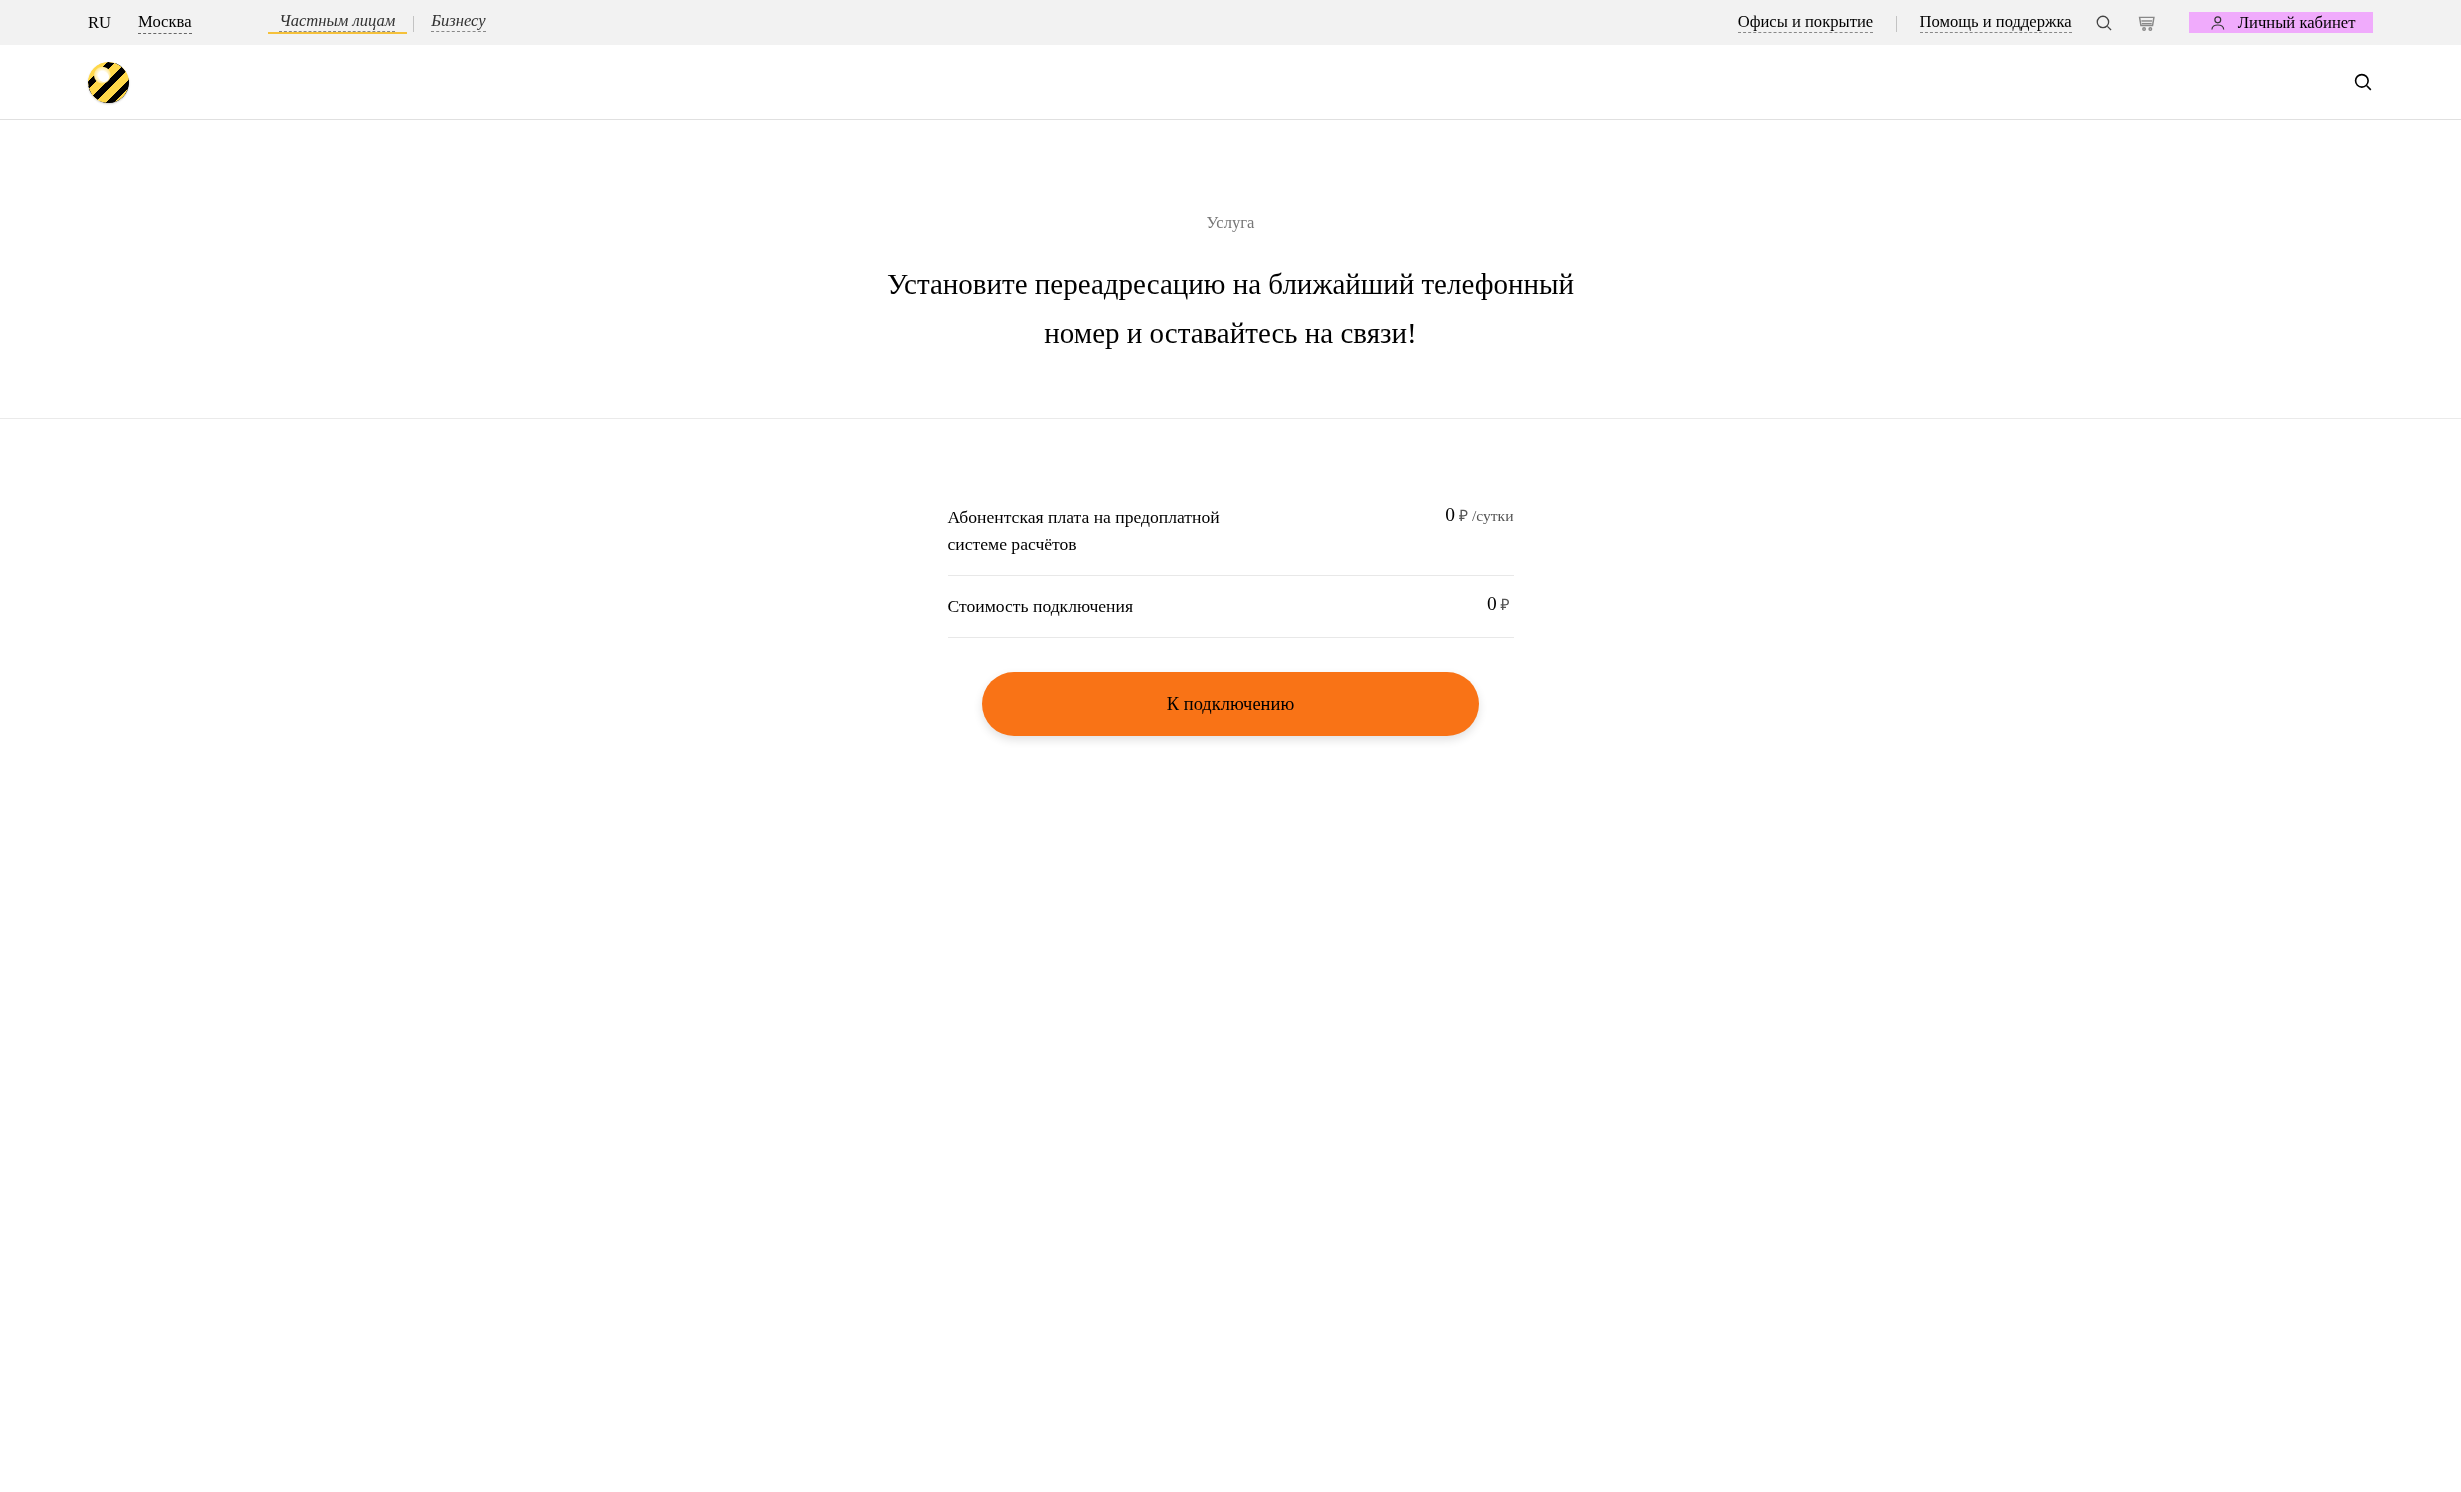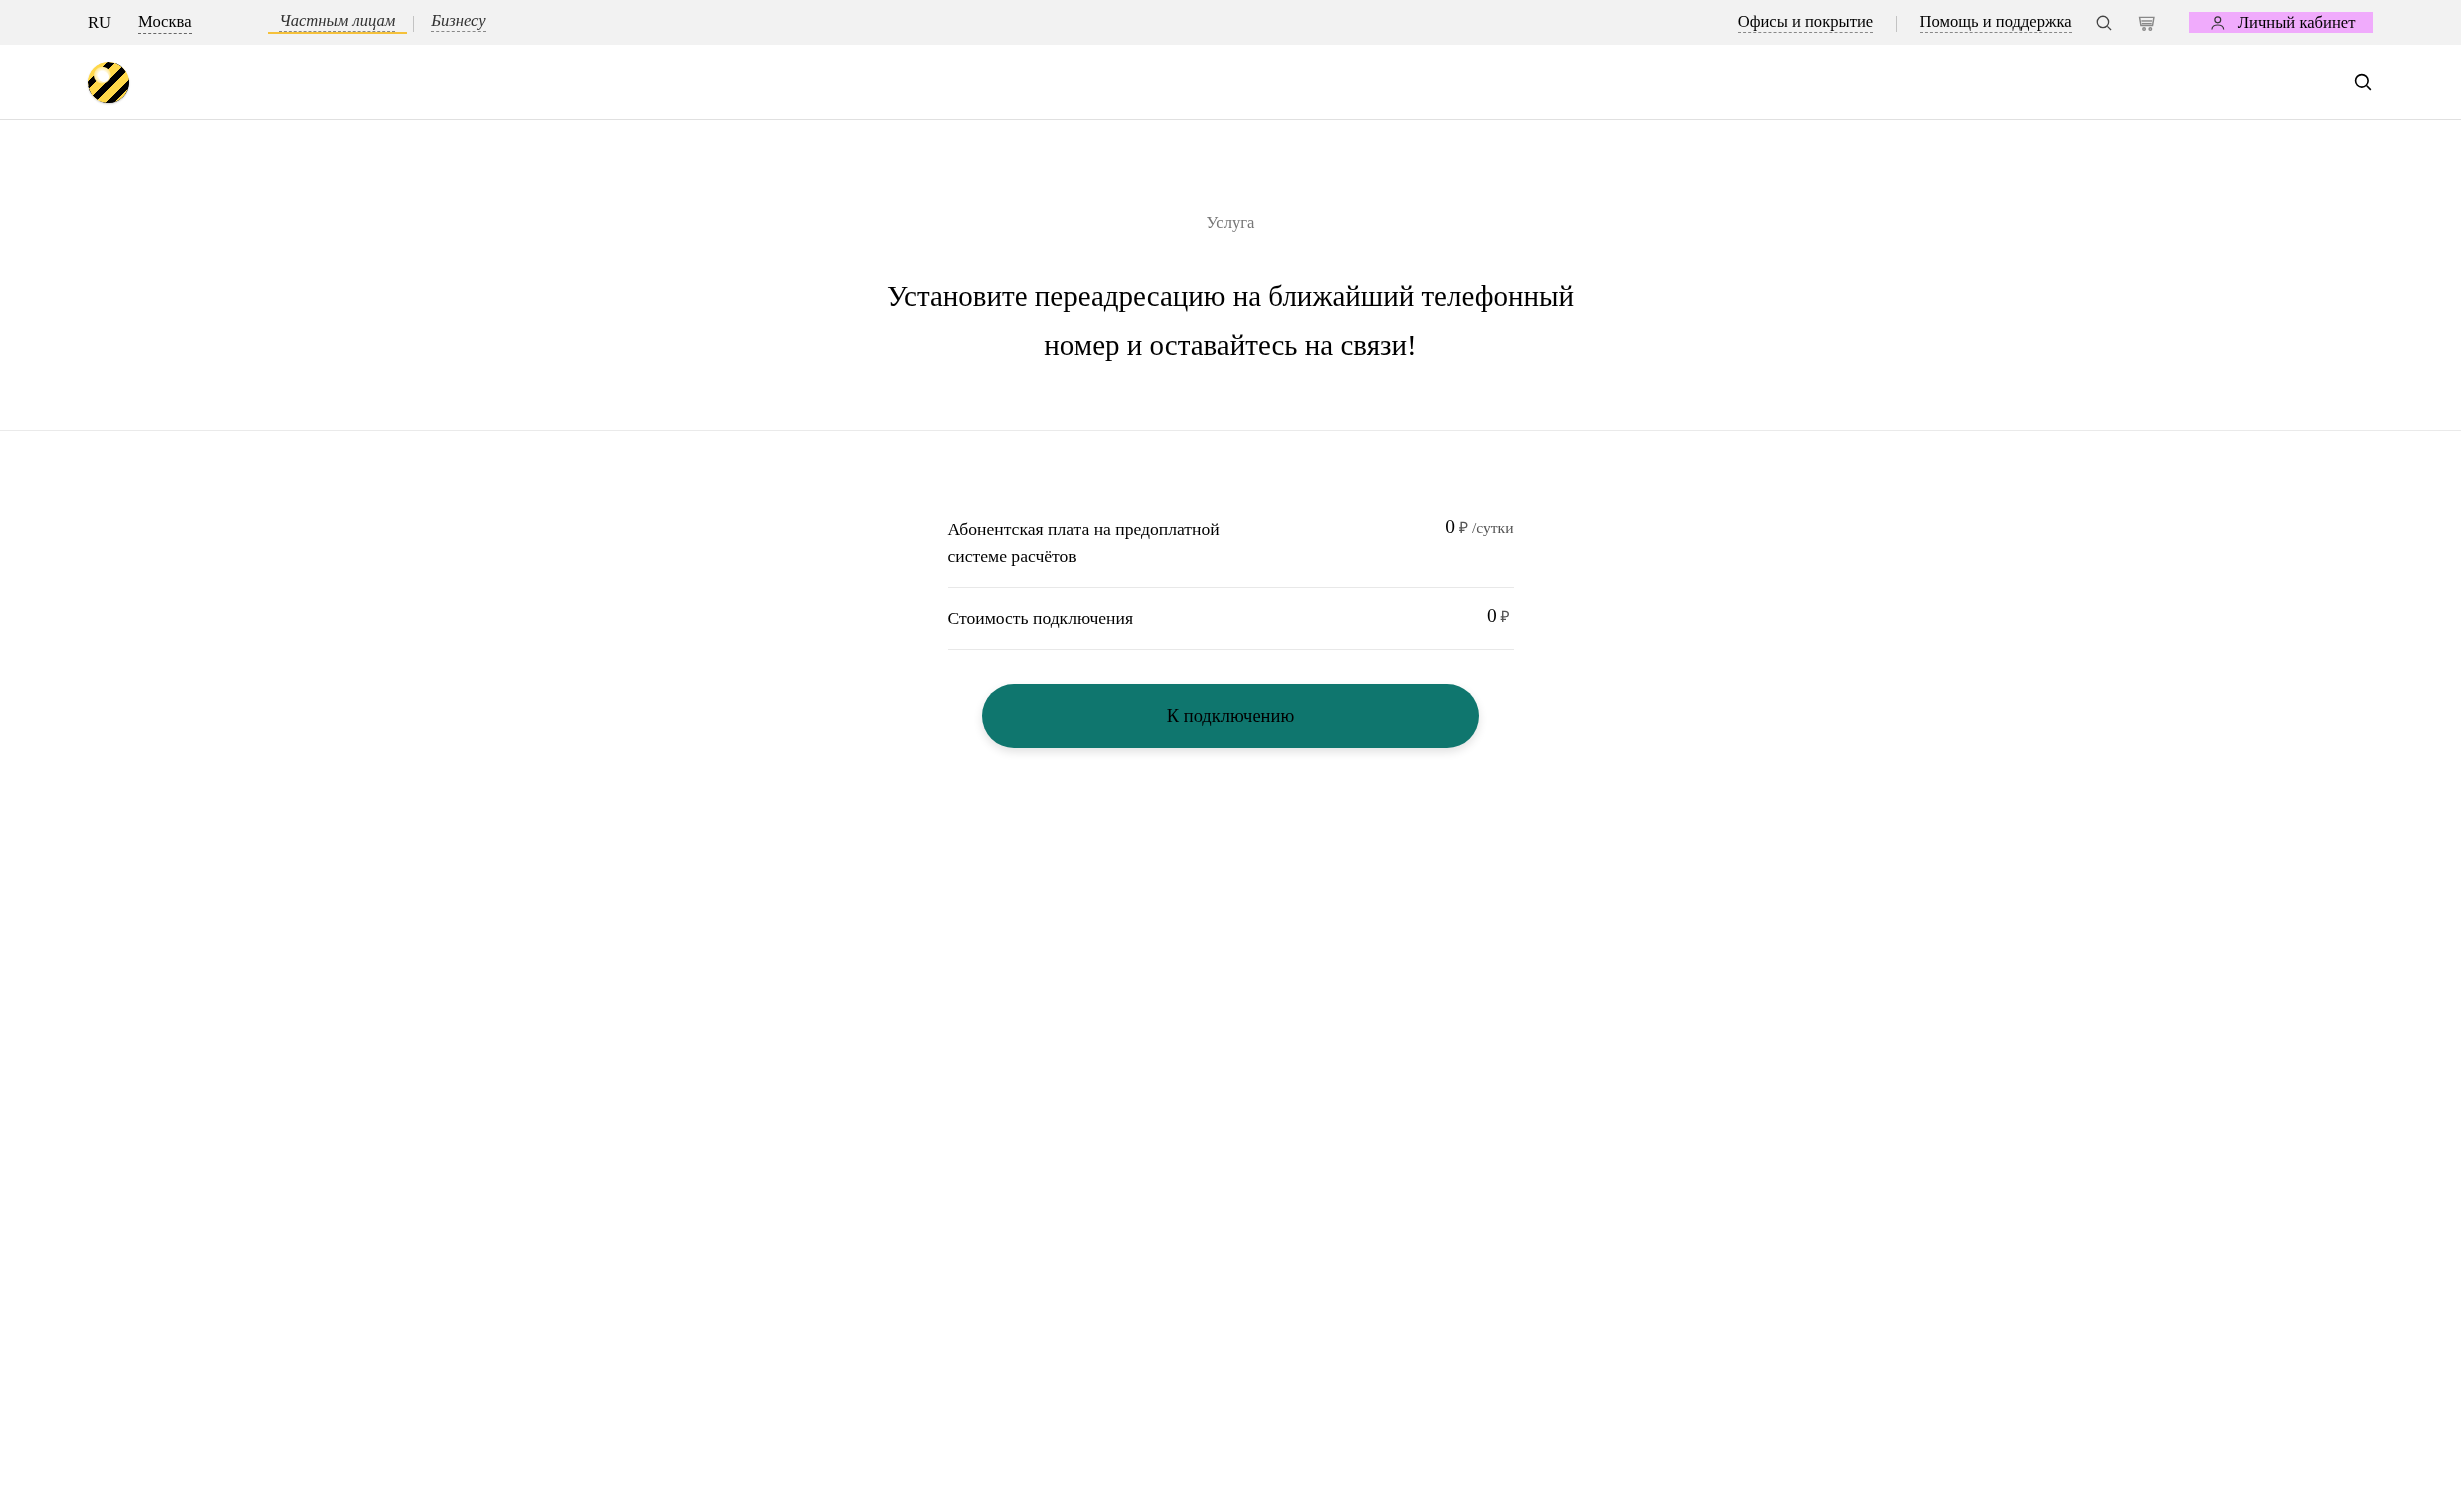--- a/index.html
+++ b/index.html
@@ -91,21 +91,21 @@
   .nav-link.active { color: #d89b00; }
   .nav-spacer { flex: 1; }
   .nav-search { cursor: pointer; color: #000; display:flex; align-items:center; }
 
   
   .hero {
     text-align: center;
     padding: 93px 19.5px 59px;
     border-bottom: 1px solid #eaeaea;
   }
-  .hero-eyebrow { color: #777; font-size: 16.6px; margin-bottom: 39px; }
+  .hero-eyebrow { color: #777; font-size: 16.6px; margin-bottom: 27px; }
   .hero-title { font-size: 49px; font-weight: 400; margin-bottom: 43px; letter-spacing: 0.3px; }
   .hero-subtitle { font-size: 29px; max-width: 741px; margin: 0 auto; line-height: 1.7; }
 
   
   .info-block { max-width: 605px; margin: 68px auto 0; padding: 0 19.5px; }
   .info-row {
     display: flex;
     justify-content: space-between;
     align-items: flex-start;
     padding: 17.6px 0;
@@ -115,21 +115,21 @@
   }
   .info-row:last-of-type { border-bottom: none; }
   .info-label { flex: 1; max-width: 302px; line-height: 1.5; }
   .info-value { display: flex; align-items: baseline; gap: 3.9px; font-size: 17.6px; }
   .info-value .num { font-size: 19.5px; }
   .info-value .unit, .info-value .cur { color: #555; font-size: 15.6px; }
 
   
   .cta-wrap { text-align: center; margin: 34px 0 49px; }
   .cta-btn {
-    background: #0f766e;
+    background: #f97316;
     border: none;
     border-radius: 39px;
     padding: 21.5px 39px;
     font-size: 18.5px;
     font-family: inherit;
     cursor: pointer;
     width: 497px;
     box-shadow: 0 3.9px 9.8px rgba(0,0,0,0.12);
   }
 

